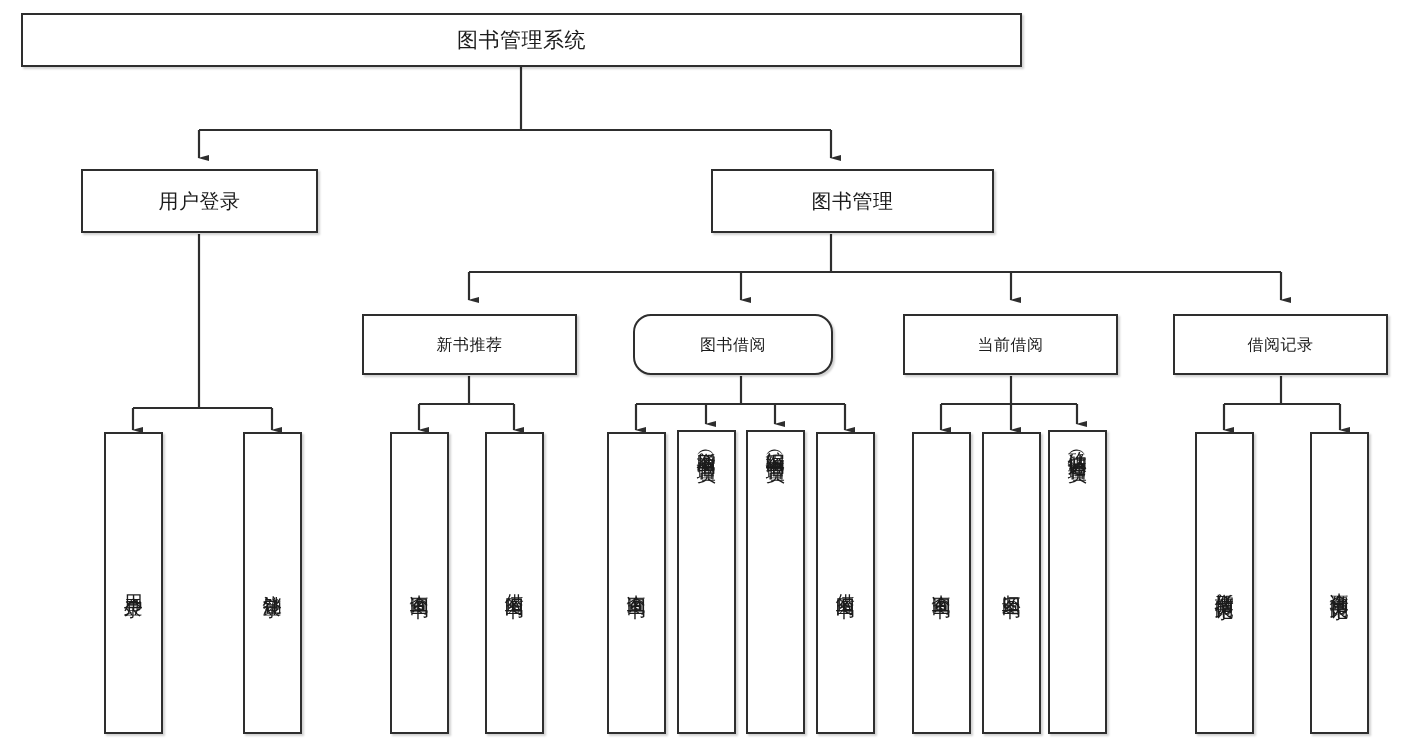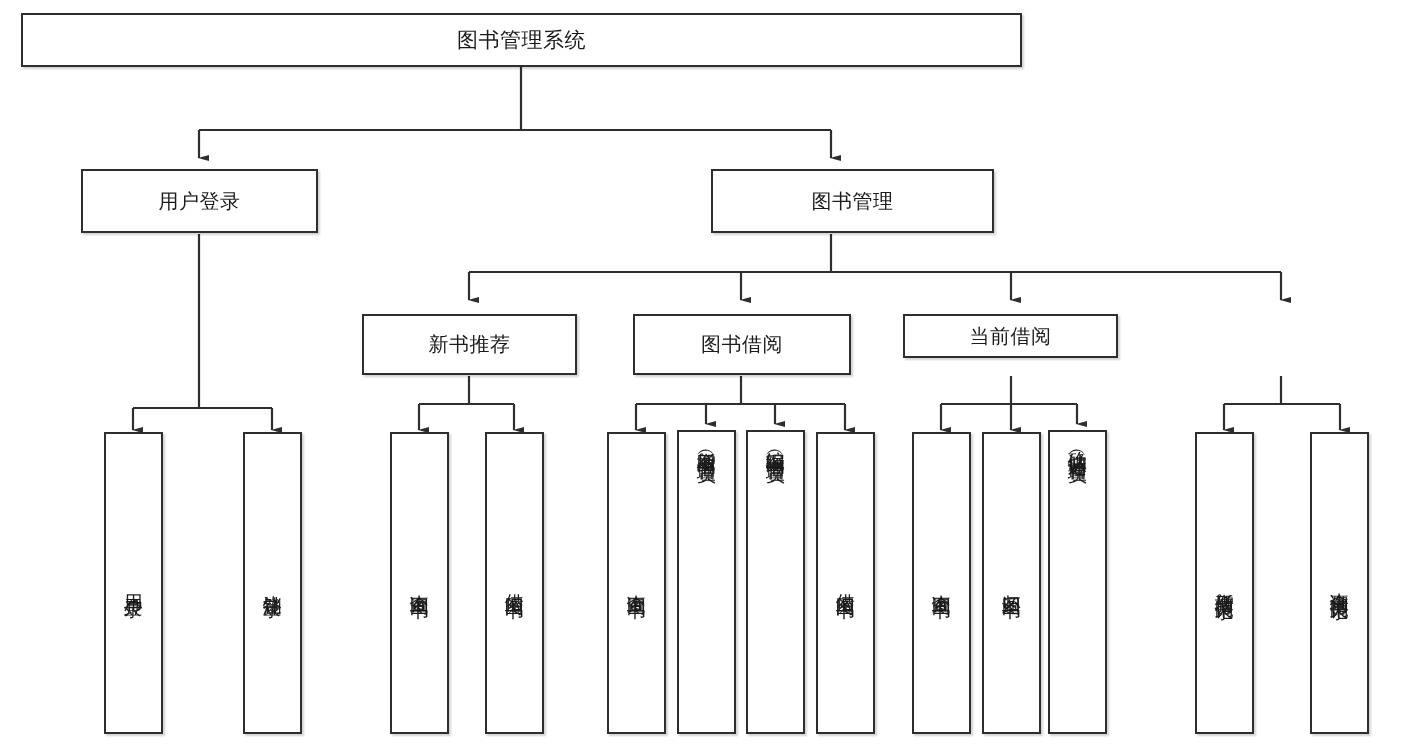--- a/index.html
+++ b/index.html
@@ -38,21 +38,21 @@
     z-index: 2;
   }
   .node .label {
     font-size: 20px;
     line-height: 1.25;
     letter-spacing: 0.5px;
     white-space: nowrap;
   }
   .node.root .label { font-size: 21px; }
   .node.l1 .label { font-size: 20px; }
-  .node.l2 .label { font-size: 20px; }
+  .node.l2 .label { font-size: 16px; }
   
   .node.leaf {
     align-items: flex-start;
     justify-content: center;
     padding-top: 0;
   }
   .node.leaf .label {
     writing-mode: vertical-rl;
     text-orientation: upright;
     font-size: 19px;
@@ -137,25 +137,28 @@
   <div class="node l1" style="left:81px; top:169px; width:237px; height:64px;">
     <span class="label">用户登录</span>
   </div>
   <div class="node l1" style="left:711px; top:169px; width:283px; height:64px;">
     <span class="label">图书管理</span>
   </div>
 
   <div class="node l2" style="left:362px; top:314px; width:215px; height:61px;">
     <span class="label">新书推荐</span>
   </div>
-  <div class="node l2" style="left:633px; top:314px; width:218px; height:61px;">
+  <div class="node l2" style="left:633px; top:314px; width:200px; height:61px;border-radius:18px;">
     <span class="label">图书借阅</span>
   </div>
-  <div class="node l2" style="left:903px; top:314px; width:215px; height:44px;">
+  <div class="node l2" style="left:903px; top:314px; width:215px; height:61px;">
     <span class="label">当前借阅</span>
+  </div>
+  <div class="node l2" style="left:1173px; top:314px; width:215px; height:61px;">
+    <span class="label">借阅记录</span>
   </div>
 
   <div class="node leaf" style="left:104px; top:432px; width:59px; height:302px;">
     <span class="label">用户登录</span>
   </div>
   <div class="node leaf" style="left:243px; top:432px; width:59px; height:302px;">
     <span class="label">注销登录</span>
   </div>
 
   <div class="node leaf" style="left:390px; top:432px; width:59px; height:302px;">

